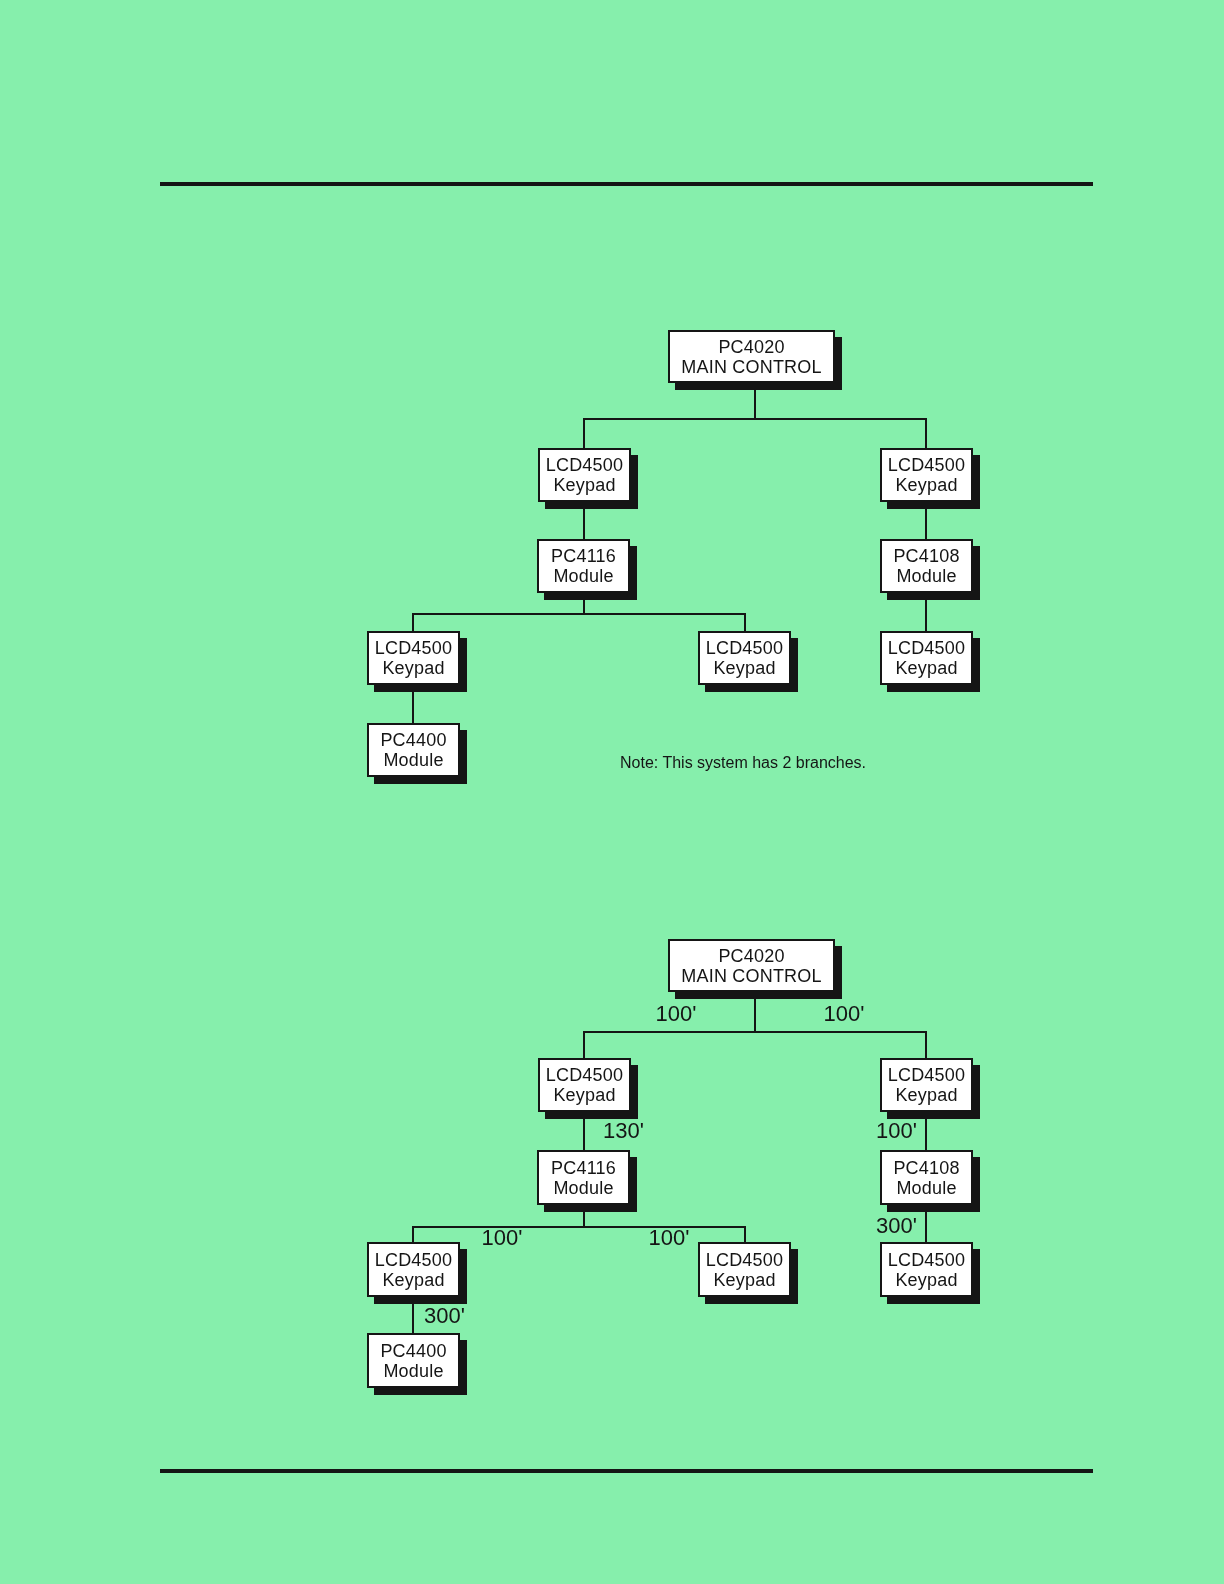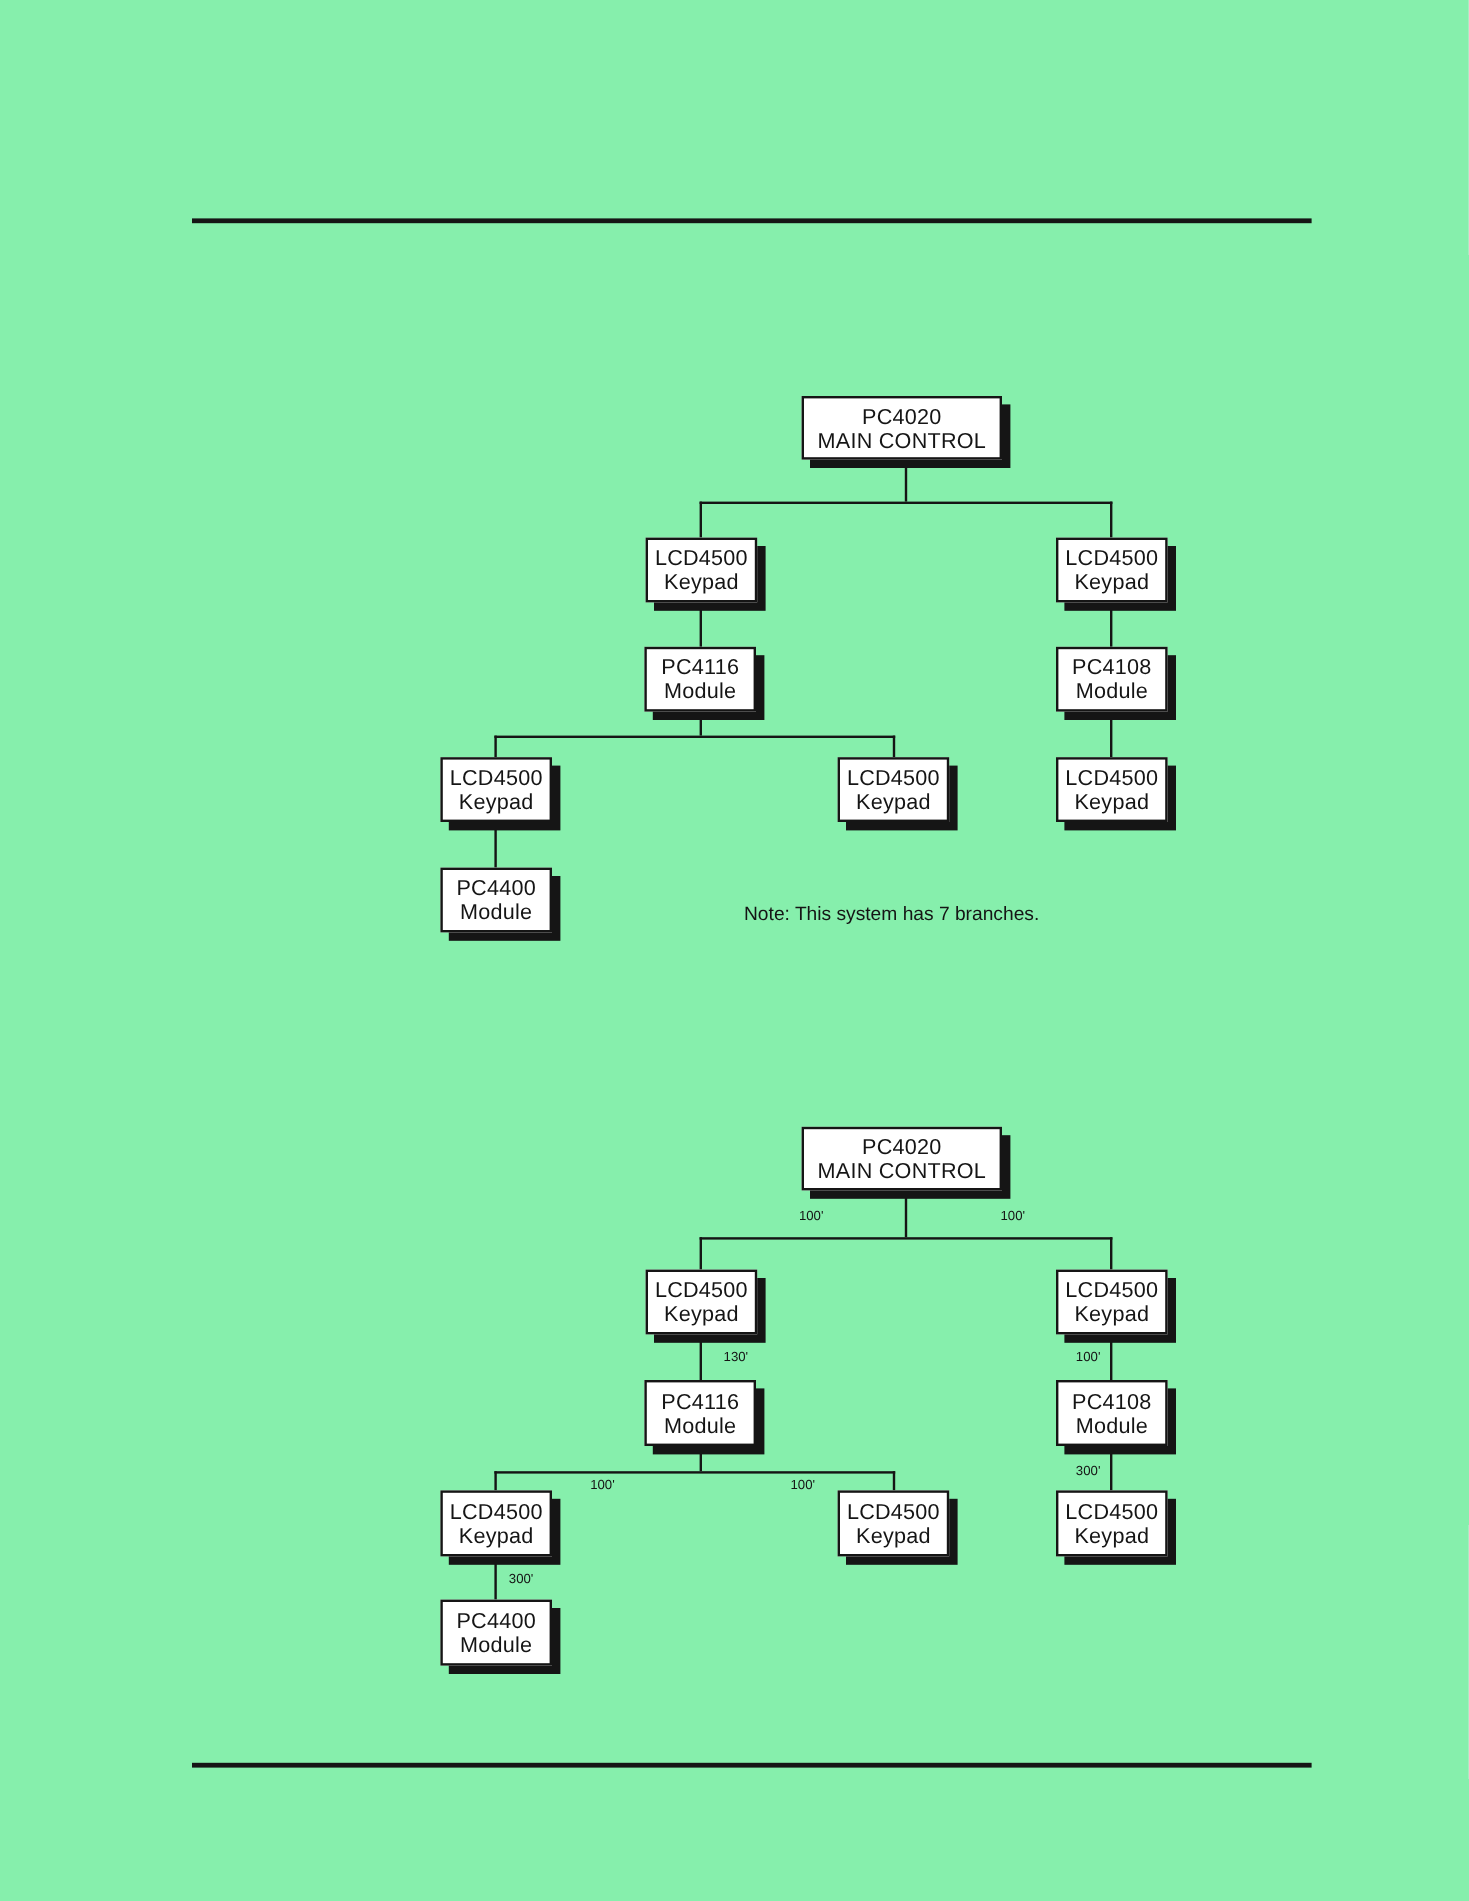--- a/index.html
+++ b/index.html
@@ -23,21 +23,21 @@
     display:flex;flex-direction:column;justify-content:center;align-items:center;
     font-size:18px;line-height:20px;text-align:center;
     letter-spacing:0.2px;
     z-index:2;
   }
   .node span{display:block;white-space:nowrap;}
   .vl{position:absolute;width:2px;background:#151515;z-index:1;}
   .hl{position:absolute;height:2px;background:#151515;z-index:1;}
   .dist{
     position:absolute;
-    font-size:11px;line-height:18px;
+    font-size:22px;line-height:18px;
     white-space:nowrap;z-index:3;
   }
   .dist.centered{transform:translateX(-50%);}
   .dist.right-aligned{text-align:right;}
   .note{
     position:absolute;left:620px;top:753px;
     font-size:16px;line-height:19px;white-space:nowrap;
   }
 </style>
 </head>
@@ -92,21 +92,21 @@
     </div>
     <div class="node" style="left:880px;top:631px;width:93px;height:54px;">
       <span>LCD4500</span>
       <span>Keypad</span>
     </div>
     <div class="node" style="left:367px;top:723px;width:93px;height:54px;">
       <span>PC4400</span>
       <span>Module</span>
     </div>
 
-    <div class="note">Note: This system has 7 branches.</div>
+    <div class="note">Note: This system has 2 branches.</div>
   </section>
 
   <section class="diagram">
 
     <div class="vl" style="left:754px;top:992px;height:39px;"></div>
     <div class="hl" style="left:583px;top:1031px;width:344px;"></div>
     <div class="vl" style="left:583px;top:1031px;height:27px;"></div>
     <div class="vl" style="left:925px;top:1031px;height:27px;"></div>
     <div class="vl" style="left:583px;top:1112px;height:38px;"></div>
     <div class="vl" style="left:925px;top:1112px;height:38px;"></div>

